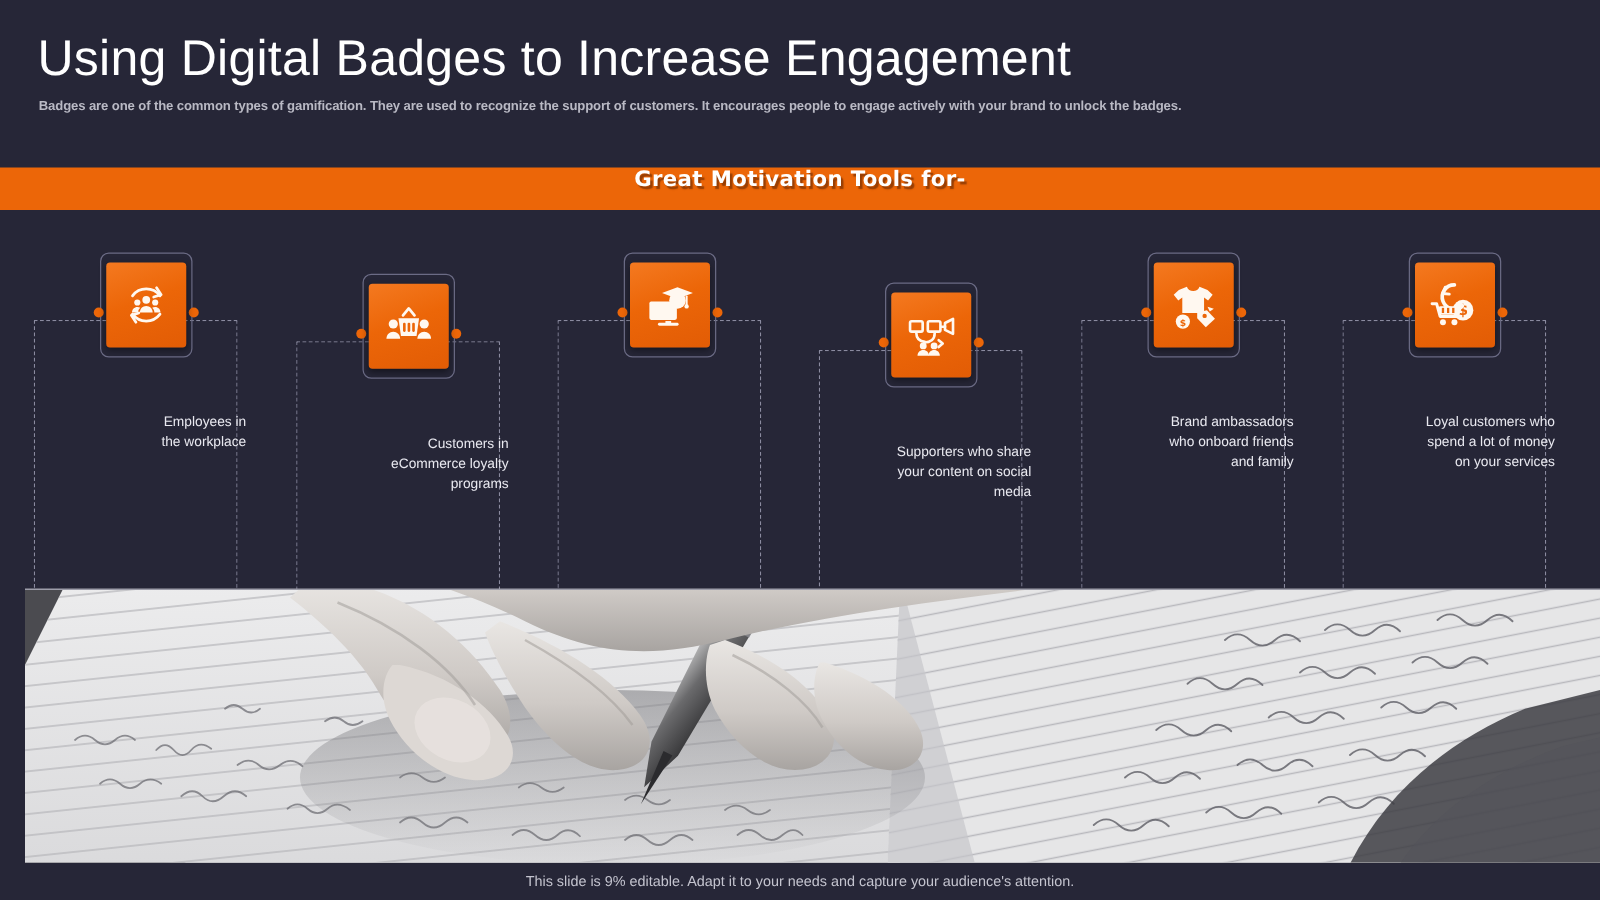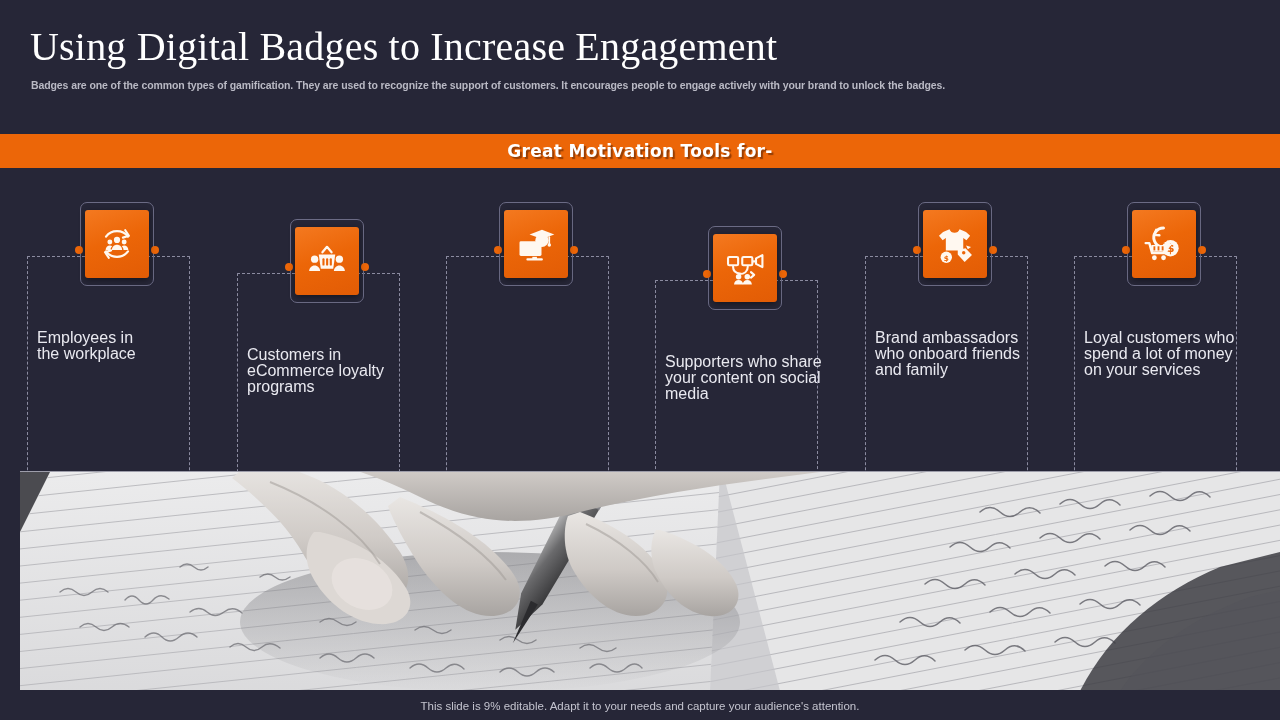--- a/index.html
+++ b/index.html
@@ -9,37 +9,37 @@
     font-family:"Liberation Sans", sans-serif;
     position:relative;
   }
 
   
   #header { position:absolute; left:0; top:0; width:1280px; height:130px; background:#262637; }
   #slide-title {
     position:absolute; left:30px; top:24px;
     font-size:40px; font-weight:300; color:#ffffff;
     letter-spacing:0.2px; line-height:46px;
-    font-family:Liberation Serif, serif;
+    font-family:Liberation Sans, sans-serif;
     white-space:nowrap;
   }
   #slide-subtitle {
     position:absolute; left:31px; top:78px; width:1200px;
     font-size:10.5px; color:#b9b9c4; line-height:14px;
     letter-spacing:-0.1px;
     font-family:"Liberation Sans", sans-serif;
     white-space:nowrap;
     font-weight:bold;
   }
 
   
   #banner {
     position:absolute; left:0; top:134px; width:1280px; height:34px;
     background:#ec6608;
-    display:flex; align-items:center; justify-content:center;
+    display:flex; justify-content:center;
   }
   #banner-text {
     font-size:17px; font-weight:bold; color:#ffffff;
     letter-spacing:0.3px;
     text-shadow:2px 2px 1px rgba(80,30,0,.55);
     font-family:"DejaVu Sans", sans-serif;
   }
 
   
   #badge-row {
@@ -72,22 +72,22 @@
 
   .dot {
     position:absolute; top:78px; width:8px; height:8px;
     border-radius:50%; background:#ec6608;
   }
   .dot-l { left:calc(50% - 42px); }
   .dot-r { left:calc(50% + 34px); }
 
   .caption {
     position:absolute; left:50%; top:162px; transform:translateX(-50%);
-    width:160px; text-align:left;
-    font-size:16px; color:#e9e9f0; line-height:16px;
+    width:160px; text-align:right;
+    font-size:11px; color:#e9e9f0; line-height:16px;
     font-family:"Liberation Sans", sans-serif;
   }
 
   
   #photo {
     position:absolute; left:20px; top:471px; width:1260px; height:219px;
     overflow:hidden; background:#cfcfd2;
     border-top:1px solid #9d9daa;
   }
   #photo svg { display:block; width:1260px; height:219px; }

